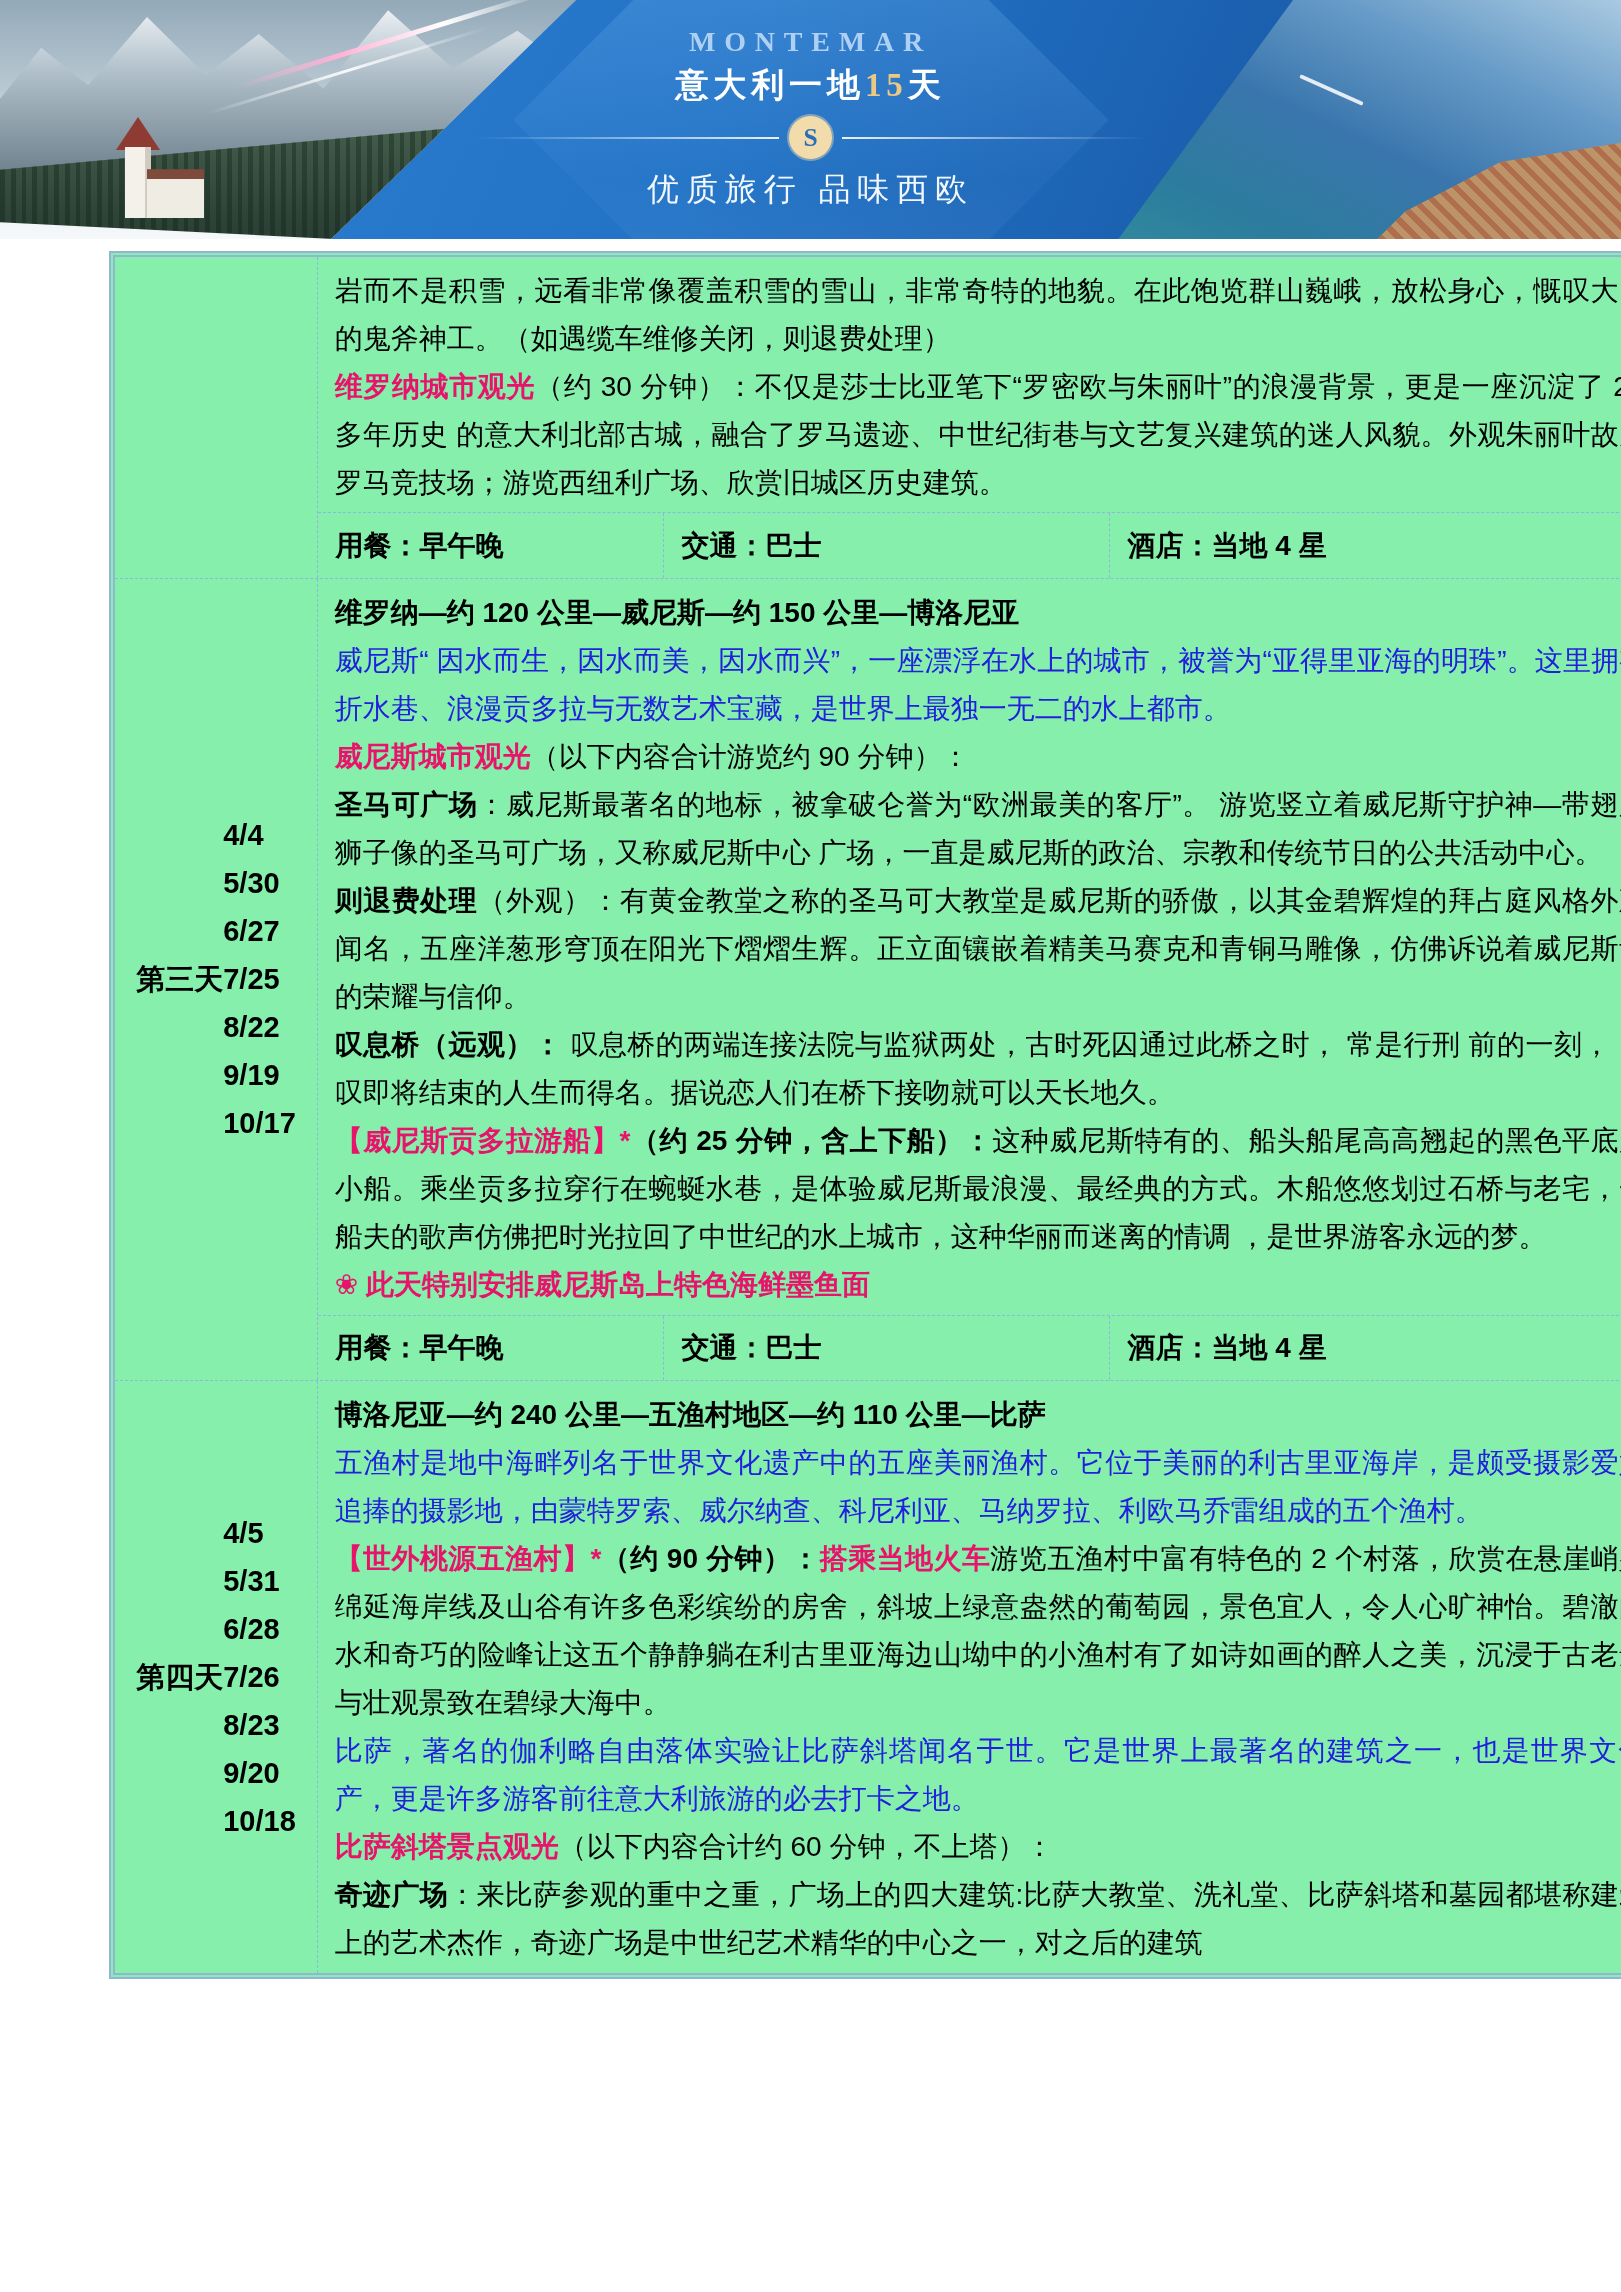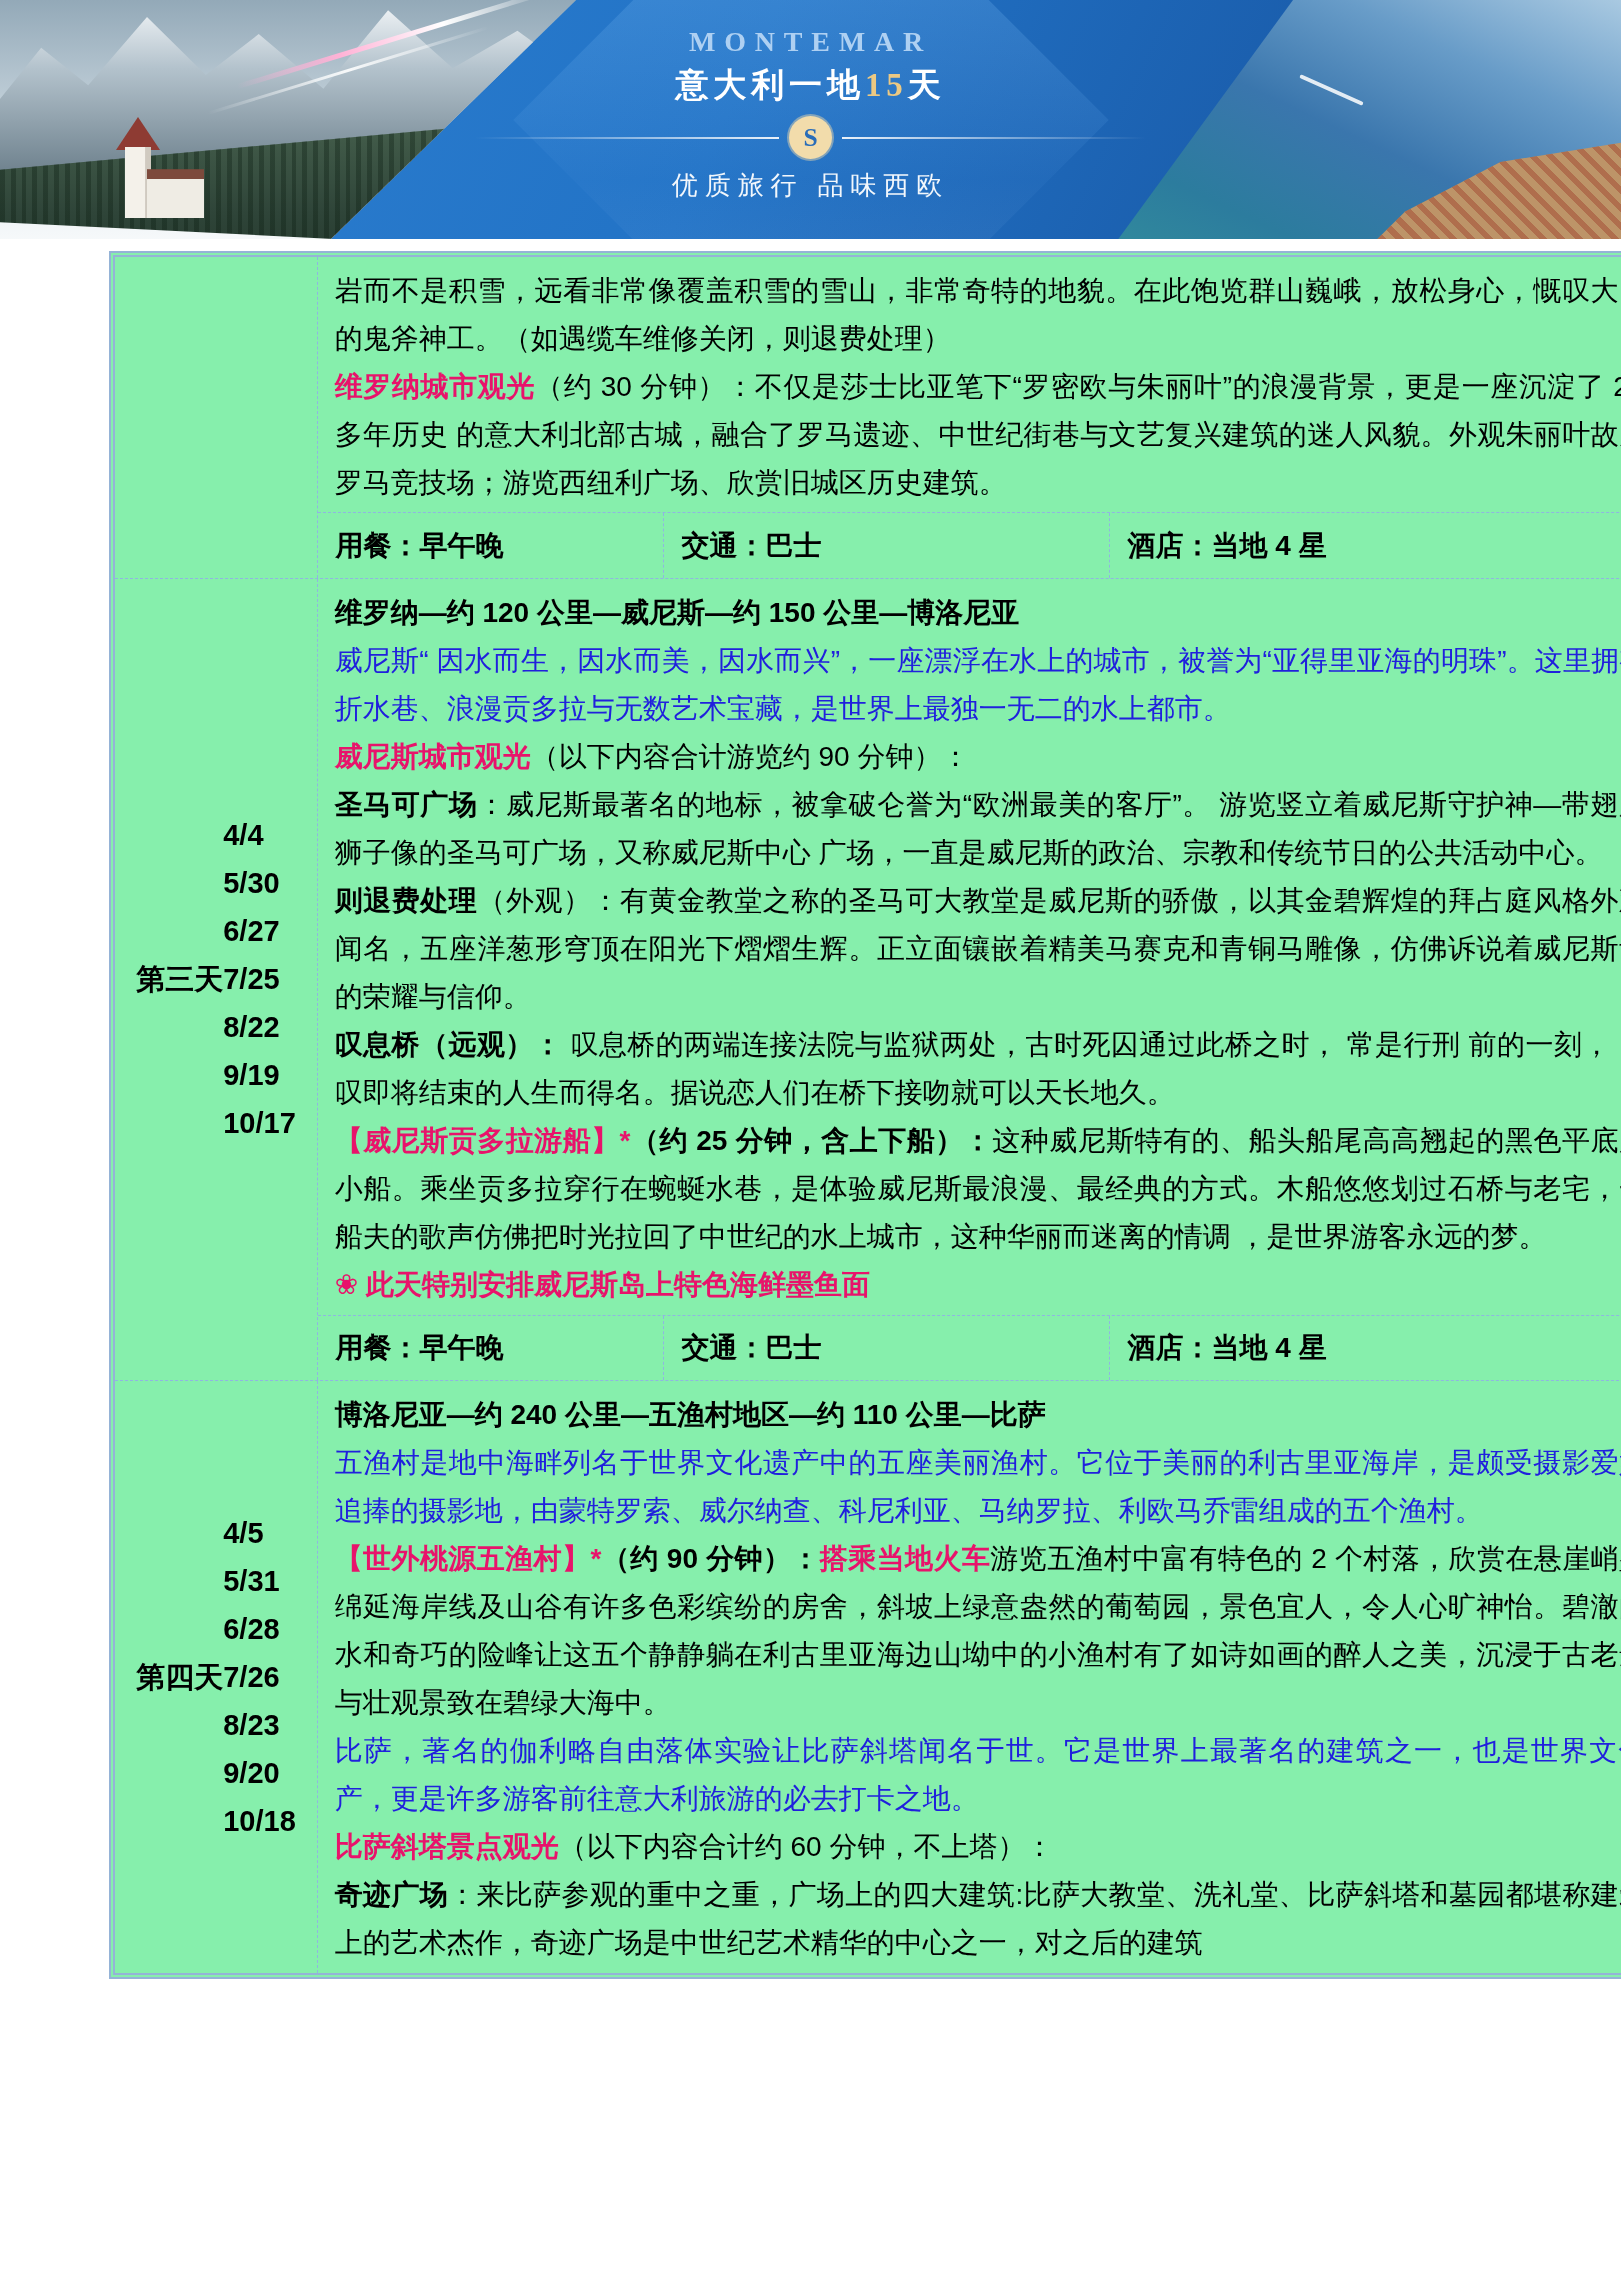--- a/index.html
+++ b/index.html
@@ -104,21 +104,21 @@
   .div-line.left{background:linear-gradient(90deg,rgba(255,255,255,0),rgba(255,255,255,.9));}
   .div-line.right{background:linear-gradient(270deg,rgba(255,255,255,0),rgba(255,255,255,.9));}
   .logo-circle{
     width:43px;height:43px;border-radius:50%;margin:0 9.8px;
     background:#f2dcab;color:#2a6db8;
     display:flex;align-items:center;justify-content:center;
     font-family:"Liberation Serif","DejaVu Serif",serif;font-weight:bold;font-size:25.5px;
     box-shadow:0 0 0 2px rgba(242,220,171,.45);
   }
   .tagline{
-    margin-top:8.8px;color:#f2f7fc;font-size:26px;letter-spacing:6.9px;
+    margin-top:8.8px;color:#f2f7fc;font-size:32px;letter-spacing:6.9px;
   }
 
   
   .doc-table{
     margin:11.8px 0 0 109px;width:1596px;box-sizing:border-box;
     border:6.9px double #95b3d7;background:#86efac;
   }
   .day-row{display:grid;grid-template-columns:202px 1fr;}
   .day-row + .day-row{border-top:1px dashed #8fb6e0;}
   .day-cell{

